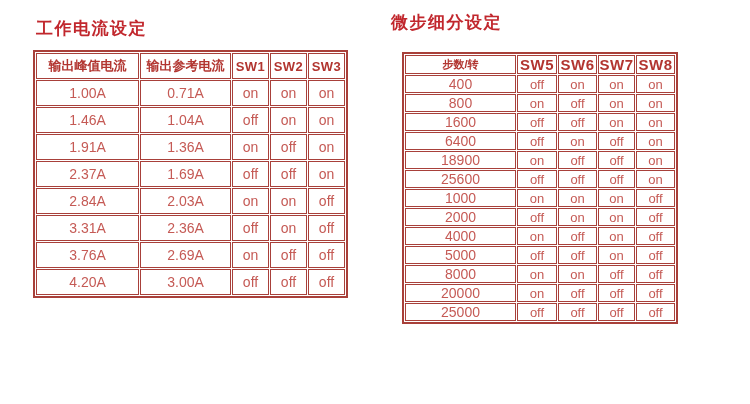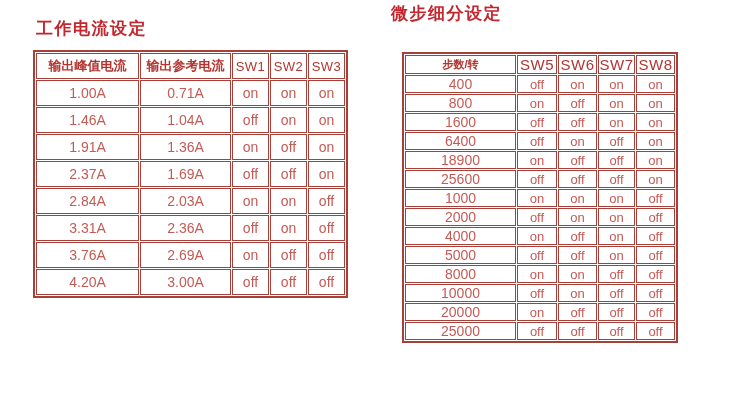--- a/index.html
+++ b/index.html
@@ -20,42 +20,42 @@
 
   .section-title {
     position: absolute;
     font-size: 17px;
     font-weight: bold;
     color: var(--c-title);
     letter-spacing: 1.5px;
     white-space: nowrap;
   }
   .title-left  { left: 36px;  top: 17px; }
-  .title-right { left: 391px; top: 2px; }
+  .title-right { left: 391px; top: 11px; }
 
   table {
     position: absolute;
     border-collapse: separate;
     border-spacing: 1px;
     border: 2px solid var(--c-border);
     background: var(--c-bg);
     table-layout: fixed;
   }
   th, td {
     border: 1px solid var(--c-border);
     background: var(--c-bg);
     text-align: center;
     vertical-align: middle;
     padding: 0;
     overflow: hidden;
     white-space: nowrap;
   }
   th { font-weight: bold; color: var(--c-header); }
   td { color: var(--c-cell); }
-  th.sw { font-weight: normal; font-size: 16px; letter-spacing: 0.5px; }
+  th.sw { font-weight: bold; font-size: 16px; letter-spacing: 0.5px; }
 
   
   .t-left { left: 33px; top: 50px; width: 315px; }
   .t-left col:nth-child(1) { width: 103px; }
   .t-left col:nth-child(2) { width: 91px; }
   .t-left col:nth-child(3) { width: 37px; }
   .t-left col:nth-child(4) { width: 37px; }
   .t-left col:nth-child(5) { width: 37px; }
   .t-left th { height: 26px; font-size: 13px; }
   .t-left td { height: 26px; font-size: 14px; }
@@ -247,27 +247,20 @@
           <td>off</td>
         </tr>
         <tr>
           <td>8000</td>
           <td>on</td>
           <td>on</td>
           <td>off</td>
           <td>off</td>
         </tr>
         <tr>
-          <td>10000</td>
-          <td>off</td>
-          <td>on</td>
-          <td>off</td>
-          <td>off</td>
-        </tr>
-        <tr>
           <td>20000</td>
           <td>on</td>
           <td>off</td>
           <td>off</td>
           <td>off</td>
         </tr>
         <tr>
           <td>25000</td>
           <td>off</td>
           <td>off</td>

